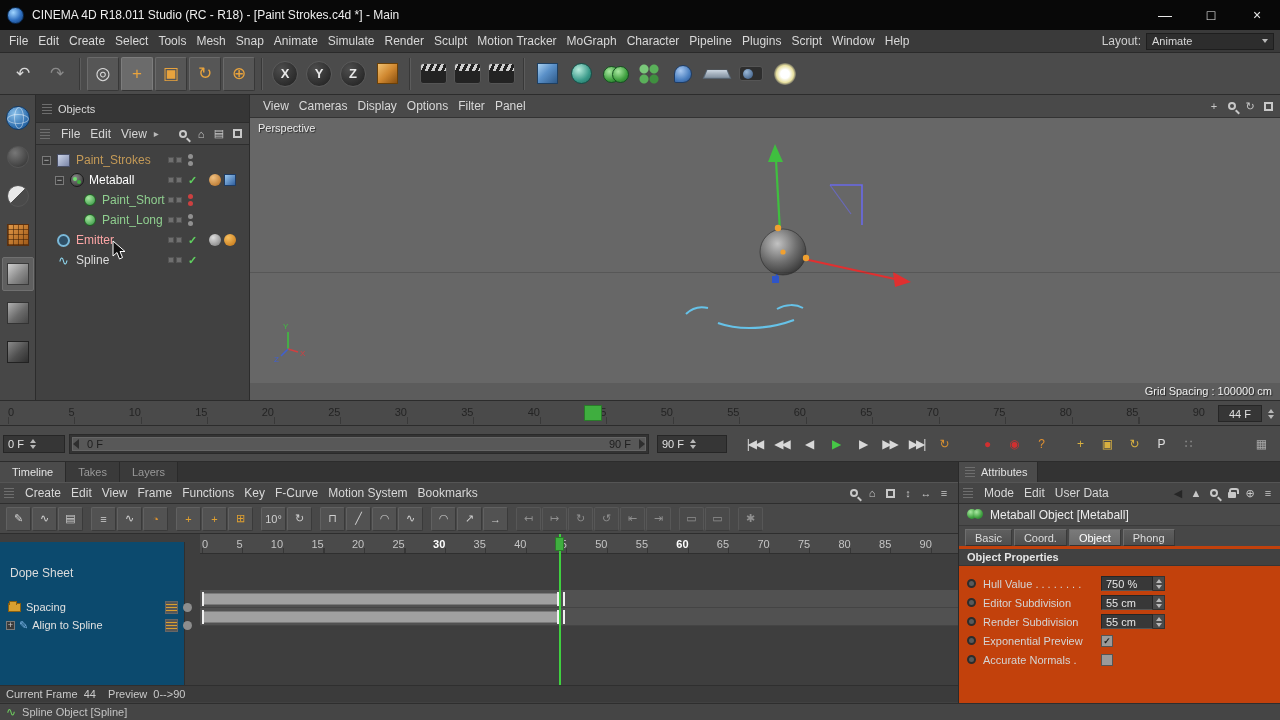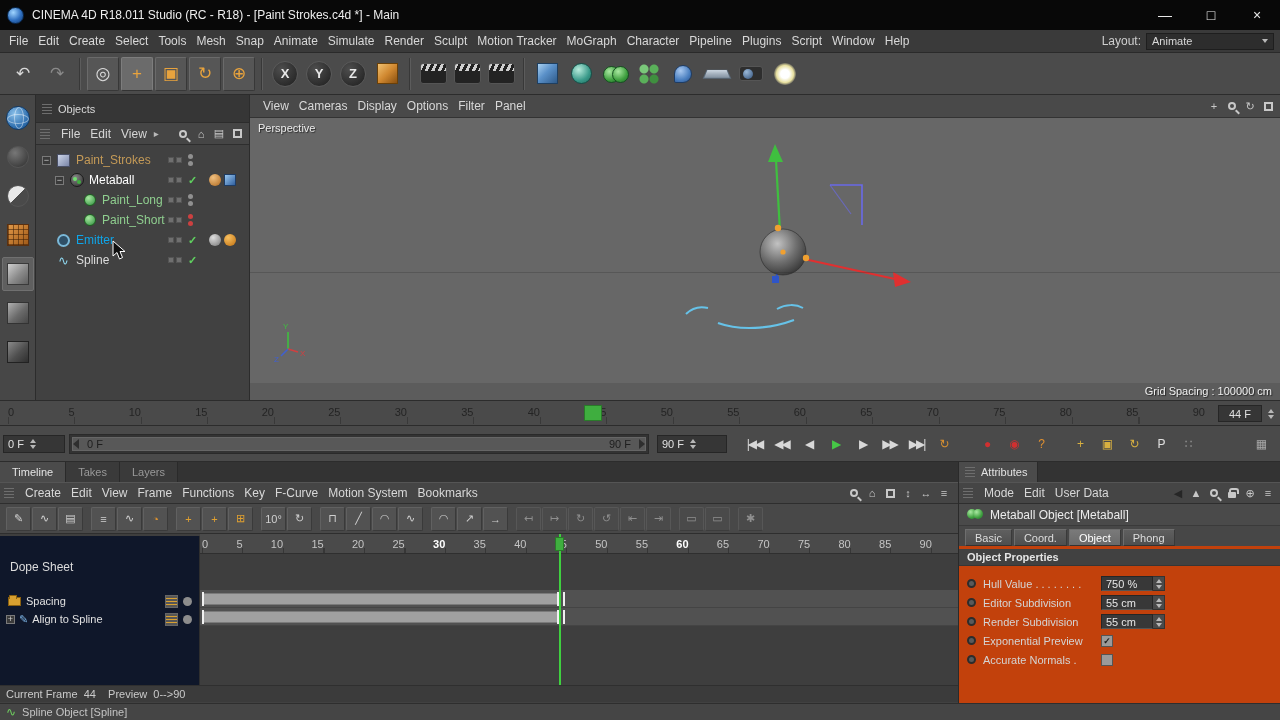--- a/index.html
+++ b/index.html
@@ -154,21 +154,21 @@
 .tl-tab{padding:3px 12px;font-size:11px;color:#999;background:#3a3a3a;border-right:1px solid #2a2a2a;display:flex;align-items:center;}
 .tl-tab.active{background:#4b4b4b;color:#e4e4e4;}
 #tl-menus{height:22px;background:#454545;border-top:1px solid #555;border-bottom:1px solid #2e2e2e;display:flex;align-items:center;padding-left:4px;}
 #tl-menu-items{display:flex;align-items:center;}
 #tl-right{margin-left:auto;display:flex;align-items:center;padding-right:6px;}
 #tl-toolbar{height:30px;background:#484848;border-bottom:1px solid #2e2e2e;display:flex;align-items:center;padding-left:6px;}
 .tlb-btn{width:25px;height:24px;margin-right:1px;display:flex;align-items:center;justify-content:center;font-size:11px;color:#d0d0d0;background:#525252;border:1px solid #616161;border-bottom-color:#3a3a3a;border-right-color:#3a3a3a;border-radius:2px;flex:0 0 auto;}
 .tlb-btn.dim{color:#8f8f8f;background:#4a4a4a;border-color:#575757;border-bottom-color:#3c3c3c;}
 .tlb-sep{width:7px;flex:0 0 auto;}
 #tl-content{position:relative;height:151px;background:#3e3e3e;overflow:hidden;}
-#tl-leftcol{position:absolute;left:0;top:2px;width:200px;height:100%;background:#0f172a;border-right:1px solid #2f2f2f;}
+#tl-leftcol{position:absolute;left:0;top:8px;width:185px;height:100%;background:#0c4a6e;border-right:1px solid #2f2f2f;}
 #dope-label{position:absolute;left:10px;top:24px;font-size:12px;color:#dcdcdc;}
 #tl-ruler{position:absolute;left:200px;top:0;width:758px;height:20px;background:#4a4a4a;border-bottom:1px solid #2f2f2f;}
 #tl-ruler-ticks{position:absolute;left:2px;top:4px;width:730px;display:flex;justify-content:space-between;color:#c4c4c4;font-size:11px;}
 #tl-ruler-ticks .hl{color:#ffffff;font-weight:bold;}
 #tl-ruler-bg{position:absolute;left:2px;bottom:0;width:730px;height:5px;background:repeating-linear-gradient(90deg,rgba(25,25,25,.4) 0 1px,transparent 1px 40.5px);}
 .t-row-label{position:absolute;left:0;width:200px;height:18px;display:flex;align-items:center;font-size:11px;color:#e0e0e0;}
 .t-row-strip{position:absolute;left:200px;width:758px;height:18px;background:#515151;border-bottom:1px solid #444;}
 .t-bar{position:absolute;top:3px;height:12px;background:#a0a0a0;border:1px solid #7a7a7a;}
 .t-key{position:absolute;top:2px;width:2px;height:14px;background:#f0f0f0;}
 .row-menu{width:13px;height:13px;margin-left:4px;background:#565656;border:1px solid #666;background-image:repeating-linear-gradient(0deg,#d8a030 2px,#d8a030 3px,transparent 3px,transparent 5px);flex:0 0 auto;}
@@ -390,51 +390,51 @@
           <div class="tags">
             <div class="tag tag-phong"></div>
             <div class="tag tag-texture"></div>
           </div>
         </div>
         <div class="tree-row" style="padding-left: 32px;">
           <span class="tw-spacer"></span>
           <div class="tw-icon">
             <span class="t-green"></span>
           </div>
+          <div class="tree-label" style="color: rgb(143, 206, 143);">Paint_Short</div>
+          <div class="tree-right">
+            <div class="sq"></div>
+            <div class="sq"></div>
+            <div class="dots">
+              <div class="dot" style="background: rgb(204, 64, 64);"></div>
+              <div class="dot" style="background: rgb(204, 64, 64);"></div>
+            </div>
+          </div>
+        </div>
+        <div class="tree-row" style="padding-left: 32px;">
+          <span class="tw-spacer"></span>
+          <div class="tw-icon">
+            <span class="t-green"></span>
+          </div>
           <div class="tree-label" style="color: rgb(143, 206, 143);">Paint_Long</div>
           <div class="tree-right">
             <div class="sq"></div>
             <div class="sq"></div>
             <div class="dots">
               <div class="dot" style="background: rgb(144, 144, 144);"></div>
               <div class="dot" style="background: rgb(144, 144, 144);"></div>
             </div>
           </div>
         </div>
-        <div class="tree-row" style="padding-left: 32px;">
-          <span class="tw-spacer"></span>
-          <div class="tw-icon">
-            <span class="t-green"></span>
-          </div>
-          <div class="tree-label" style="color: rgb(143, 206, 143);">Paint_Short</div>
-          <div class="tree-right">
-            <div class="sq"></div>
-            <div class="sq"></div>
-            <div class="dots">
-              <div class="dot" style="background: rgb(204, 64, 64);"></div>
-              <div class="dot" style="background: rgb(204, 64, 64);"></div>
-            </div>
-          </div>
-        </div>
         <div class="tree-row" style="padding-left: 6px;">
           <span class="tw-spacer"></span>
           <div class="tw-icon">
             <span class="t-emitter"></span>
           </div>
-          <div class="tree-label" style="color: #0ea5e9;">Emitter</div>
+          <div class="tree-label" style="color: #fca5a5;">Emitter</div>
           <div class="tree-right">
             <div class="sq"></div>
             <div class="sq"></div>
             <div class="check">✓</div>
           </div>
           <div class="tags">
             <div class="tag tag-gray"></div>
             <div class="tag tag-orange"></div>
           </div>
         </div>

